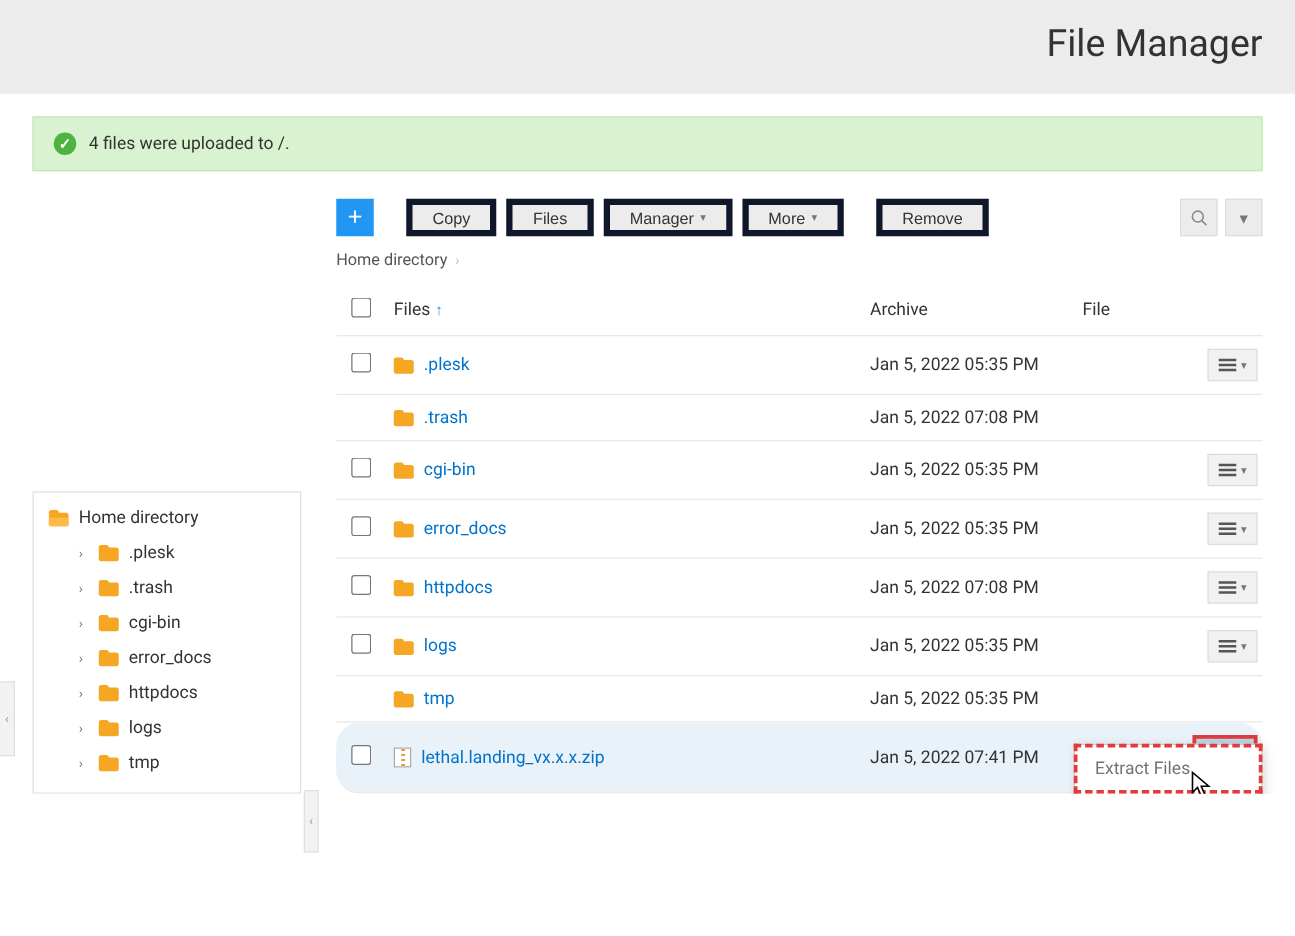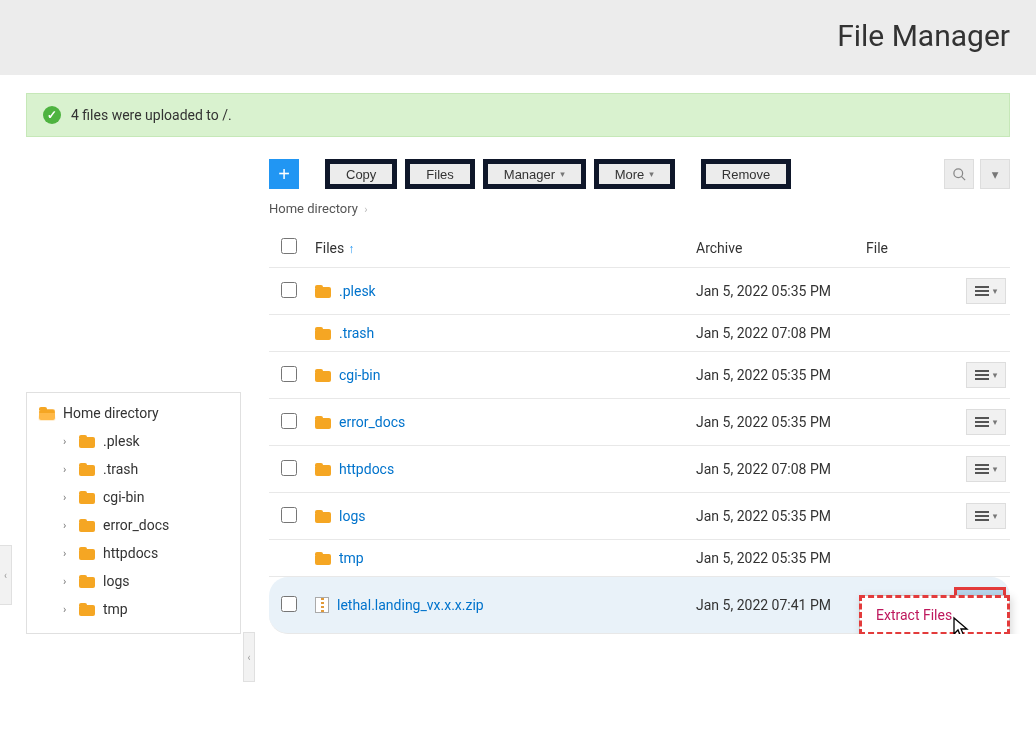--- a/index.html
+++ b/index.html
@@ -104,21 +104,21 @@
   }
   .hamburger { display:inline-block; }
   .hamburger span { display:block; width:14px; height:2px; background:#555; margin:2px 0; }
   .menu-caret { font-size: 9px; color: #777; }
 
   .context-menu {
     position: absolute; background: #fff; border: 1px solid #ccc;
     box-shadow: 2px 2px 8px rgba(0,0,0,.15); min-width: 150px; z-index: 10;
   }
   .context-menu .item {
-    padding: 9px 14px; cursor: pointer; font-size: 14px; color: #be185d;
+    padding: 9px 14px; cursor: pointer; font-size: 14px; color: #737373;
   }
   .context-menu .item.hl {
     border: 3px dashed #e33b3b; margin: -1px;
   }
 
   .cursor-icon { position: absolute; z-index: 20; pointer-events: none; }
 
   .side-handle {
     position: absolute; left: 0; top: 545px; height: 60px; width: 12px;
     background: #f2f2f2; border: 1px solid #e0e0e0; border-left: none;

